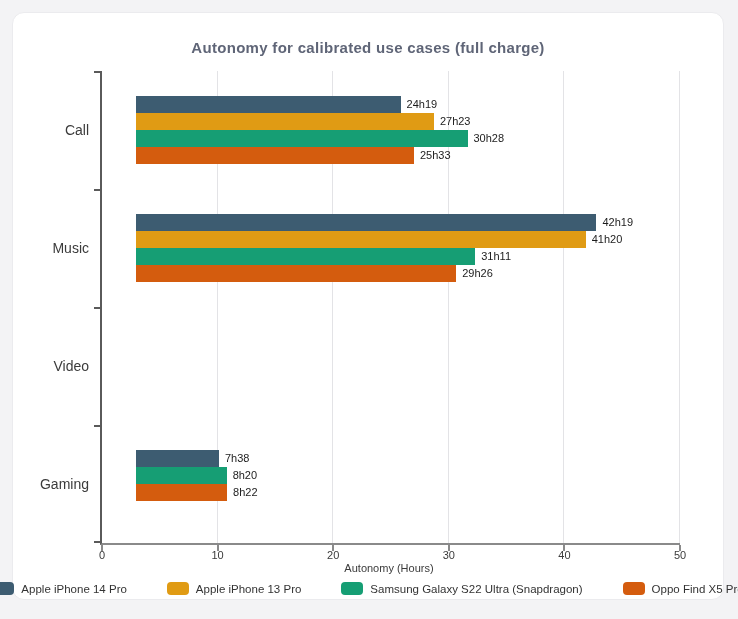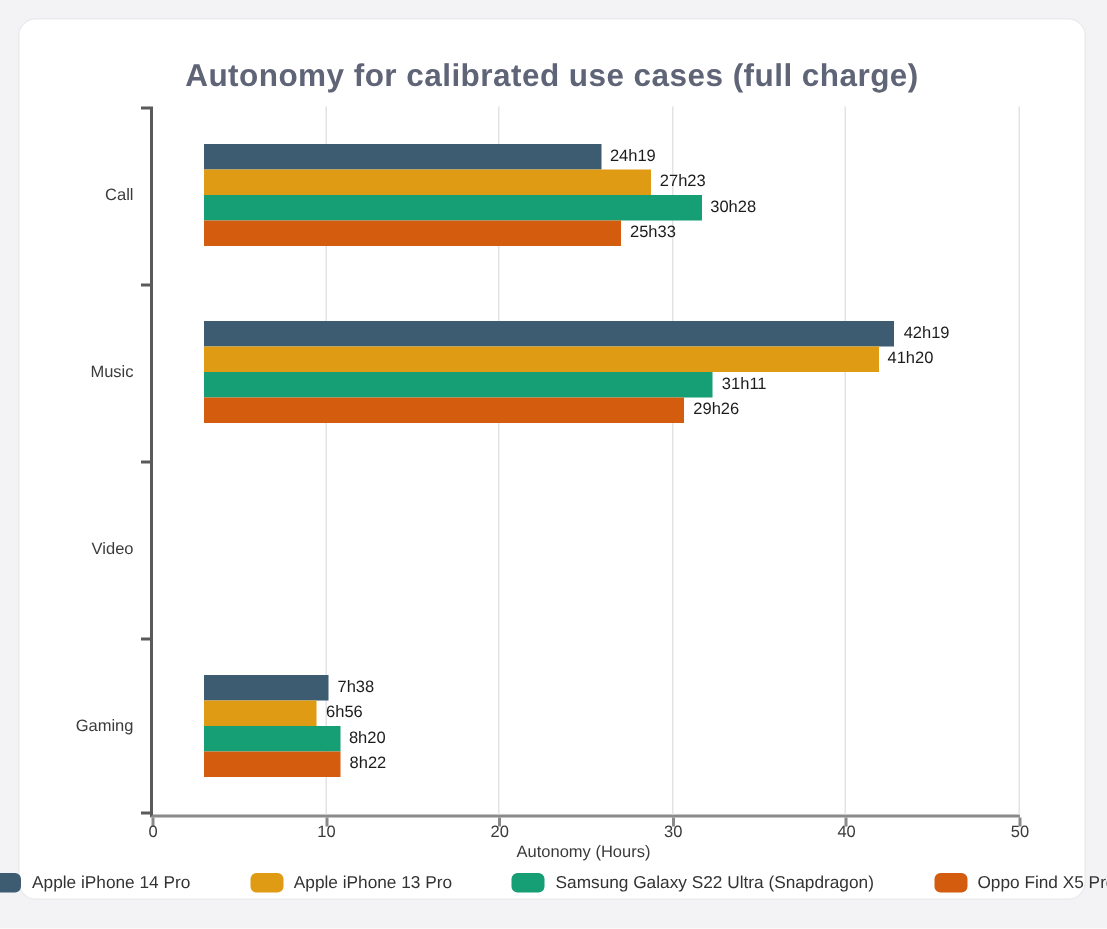--- a/index.html
+++ b/index.html
@@ -14,21 +14,21 @@
     position:absolute;left:12px;top:12px;
     width:712px;height:588px;
     background:#ffffff;
     border:1px solid #ebebee;
     border-radius:12px;
     box-sizing:border-box;
   }
   .title{
     position:absolute;left:0;top:26px;width:100%;
     text-align:center;
-    font-size:21px;font-weight:600;
+    font-size:15px;font-weight:600;
     letter-spacing:.3px;
     color:#5f6577;
   }
   .plot{
     position:absolute;left:87px;top:58px;
     width:578px;height:472px;
     border-left:2px solid #5a5a5a;
     border-bottom:2px solid #8a8a8a;
     box-sizing:content-box;
   }
@@ -43,21 +43,21 @@
   .xtick{
     position:absolute;bottom:-8px;height:6px;width:2px;
     background:#8a8a8a;
   }
   .group{
     position:absolute;left:0;width:100%;height:118px;
   }
   .cat{
     position:absolute;left:-13px;top:50%;
     transform:translate(-100%,-50%);
-    font-size:11px;color:#3b3b3b;
+    font-size:14px;color:#3b3b3b;
     white-space:nowrap;
   }
   .bars{
     position:absolute;left:0;top:25px;width:100%;
   }
   .row{
     height:17px;position:relative;white-space:nowrap;padding-left:34px;
   }
   .bar{
     display:inline-block;height:17px;vertical-align:top;
@@ -138,21 +138,20 @@
           <div class="row"><div class="bar" style="background: rgb(212, 92, 14); width: 58.86%;"></div><div class="val">29h26</div></div>
         </div>
       </div>
       <div class="group" style="top: 236px;">
         <div class="cat">Video</div>
       </div>
       <div class="group" style="top: 354px;">
         <div class="cat">Gaming</div>
         <div class="bars">
           <div class="row"><div class="bar" style="background: rgb(61, 92, 113); width: 15.26%;"></div><div class="val">7h38</div></div>
-          <div class="row"><div class="bar" style="background: rgb(224, 155, 20); width: 13.86%;"></div><div class="val">6h56</div></div>
           <div class="row"><div class="bar" style="background: rgb(22, 158, 116); width: 16.66%;"></div><div class="val">8h20</div></div>
           <div class="row"><div class="bar" style="background: rgb(212, 92, 14); width: 16.74%;"></div><div class="val">8h22</div></div>
         </div>
       </div>
     </div>
   <div class="xlabel">Autonomy (Hours)</div>
   <div class="legend" id="legend">
       <div class="litem">
         <div class="swatch" style="background: rgb(61, 92, 113);"></div>
         <div class="llabel">Apple iPhone 14 Pro</div>

